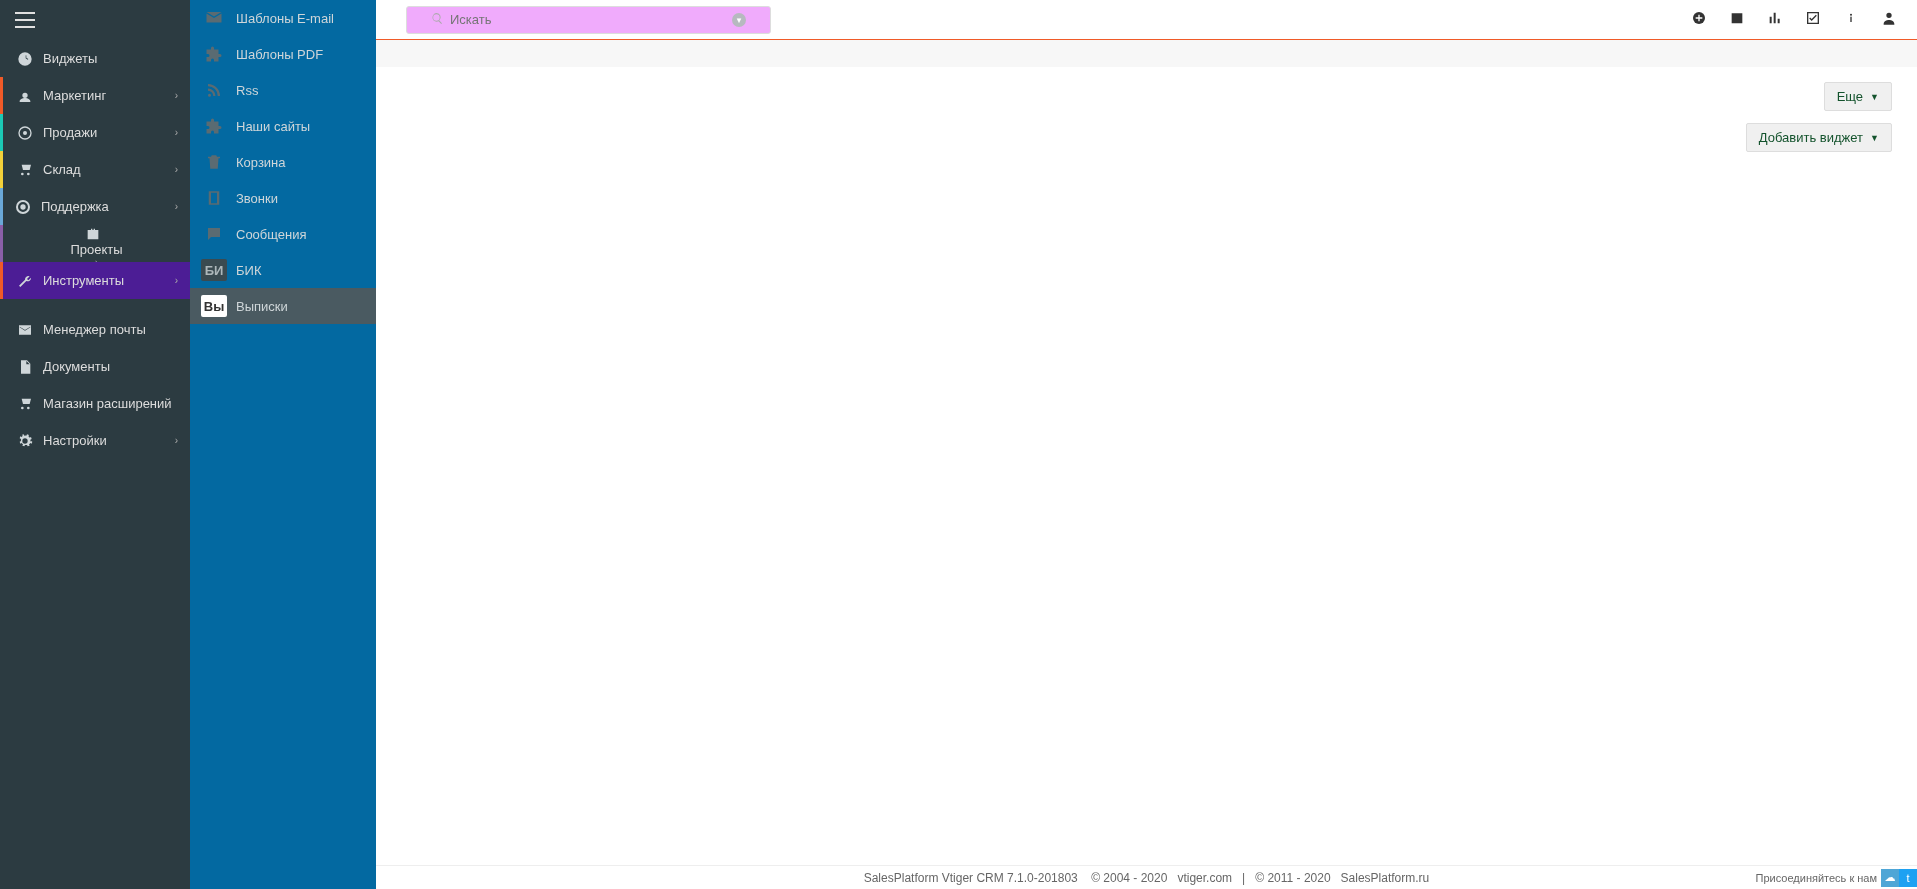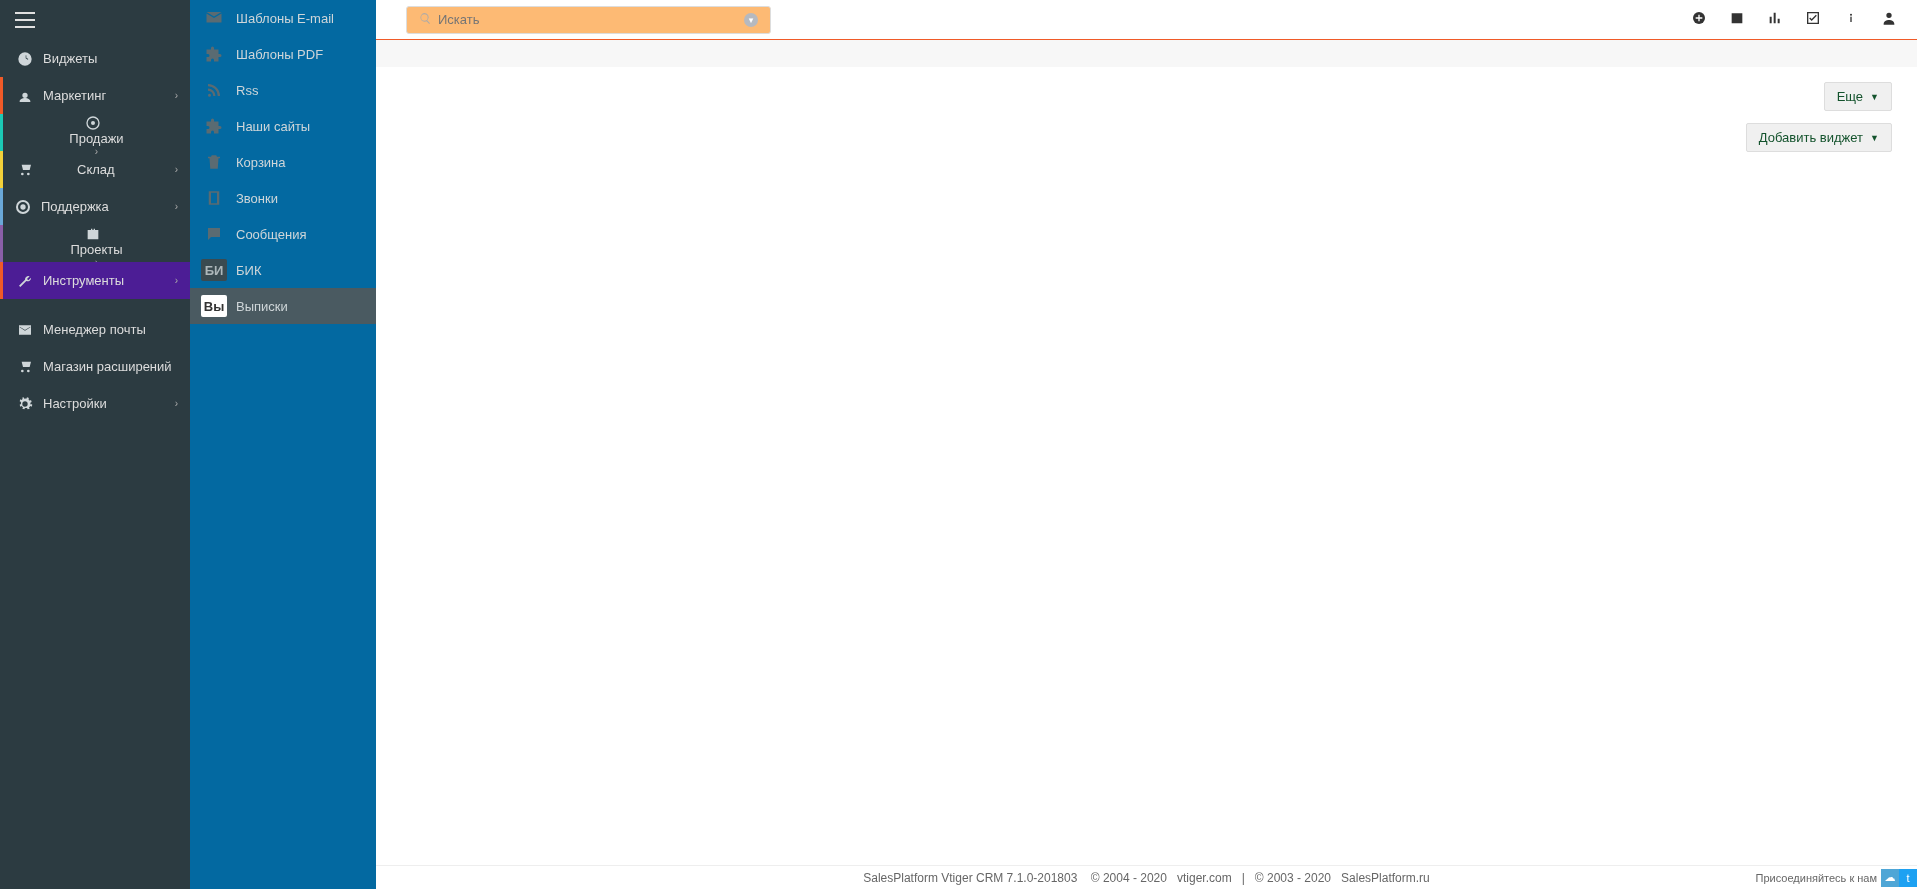--- a/index.html
+++ b/index.html
@@ -11,22 +11,22 @@
   .sidebar1 { width: 190px; background: #2c3b41; display: flex; flex-direction: column; flex-shrink:0;}
   .hamburger-wrap { height: 40px; display:flex; align-items:center; padding-left:15px;}
   .hamburger { width:20px; height:16px; display:flex; flex-direction:column; justify-content:space-between; cursor:pointer;}
   .hamburger span { display:block; height:2px; background:#e0e0e0; width:100%;}
   
   .sb1-item { height: 37px; display:flex; align-items:center; padding:0 12px; color:#ddd; cursor:pointer; position:relative; border-left:3px solid transparent;}
   .sb1-item .icon { width:20px; text-align:center; margin-right:8px; font-size:14px;}
   .sb1-item .label { font-size:13px; flex:1;}
   .sb1-item .chev { font-size:10px; color:#aaa;}
   .sb1-item.marketing { border-left-color:#f05a28;}
-  .sb1-item.sales { border-left-color:#1cc9b5;flex-direction:column;}
-  .sb1-item.inventory { border-left-color:#f3d13a;gap:34px;}
+  .sb1-item.sales { border-left-color:#1cc9b5;}
+  .sb1-item.inventory { border-left-color:#f3d13a;}
   .sb1-item.support { border-left-color:#6aa8d8;padding-left:10px;}
   .sb1-item.projects { border-left-color:#8a5fa8;flex-direction:column;}
   .sb1-item.tools.active { background:#4c1d95; border-left-color:#f05a28;}
   .sb1-item .icon svg { width:16px; height:16px; fill:#cfd6d9; vertical-align:middle;}
   .sb1-sep { height:12px;}
   .sb1-item.sub2 {}
   
   
   .sidebar2 { width: 186px; background:#0369a1; display:flex; flex-direction:column; flex-shrink:0;text-align:center;}
   .sb2-item { height:36px; display:flex; align-items:center; padding:0 10px; color:#cfd6d9; cursor:pointer;}
@@ -35,21 +35,21 @@
   .sb2-item.active { background:#4a5a61;}
   .sb2-badge { width:26px; height:22px; border-radius:2px; display:flex; align-items:center; justify-content:center; font-size:13px; font-weight:bold;}
   .sb2-badge.dark { background:#3a4a50; color:#adb7ba;}
   .sb2-badge.light { background:#fff; color:#333;}
   .sb2-label { font-size:13px;}
   
   
   .main { flex:1; display:flex; flex-direction:column; background:#fff; position:relative;}
   .topbar { height:39px; background:#fff; display:flex; align-items:center; padding:0 15px; position:relative;}
   .orange-line { height:1px; background:#f05a28; width: calc(100% - 376px); position: absolute; left:376px; top:39px;}
-  .search-wrap { margin-left:15px; width:365px; height:28px; border:1px solid #ddd; border-radius:3px; background:#fdba74; display:flex; align-items:center; padding:0 12px;}
+  .search-wrap { margin-left:15px; width:365px; height:28px; border:1px solid #ddd; border-radius:3px; background:#f0abfc; display:flex; align-items:center; padding:0 24px;}
   .search-wrap .sicon { color:#aaa; margin-right:6px;}
   .search-wrap input { border:none; outline:none; flex:1; font-size:13px; color:#555; background:transparent;}
   .search-wrap .circ { width:14px; height:14px; border-radius:50%; background:#b6b9bf; color:#fff; font-size:9px; display:flex; align-items:center; justify-content:center;}
   .topbar .spacer { flex:1;}
   .tb-icons { display:flex; gap:22px; align-items:center; padding-right:5px;}
   .tb-icons span { color:#333; cursor:pointer; font-size:15px;}
   .tb-icons svg{ width:16px; height:16px; fill:#333;}
   
   .subheader { height:28px; background:#f7f7f7; }
   
@@ -132,20 +132,26 @@
     </div>
     <div class="sb1-sep"></div>
     <div class="sb1-item sub2">
       <span class="icon"><svg viewBox="0 0 24 24">
             <path d="M3 5h18v14H3V5zm9 7L4 7v1l8 5 8-5V7l-8 5z"></path>
           </svg></span>
       <span class="label">Менеджер почты</span>
     </div>
     <div class="sb1-item sub2">
       <span class="icon"><svg viewBox="0 0 24 24">
+            <path d="M6 2h9l5 5v15H6V2zm8 1v5h5"></path>
+          </svg></span>
+      <span class="label">Документы</span>
+    </div>
+    <div class="sb1-item sub2">
+      <span class="icon"><svg viewBox="0 0 24 24">
             <path d="M7 4h14l-2 8H9L7 4zm1 12a2 2 0 100 4 2 2 0 000-4zm9 0a2 2 0 100 4 2 2 0 000-4z"></path>
           </svg></span>
       <span class="label">Магазин расширений</span>
     </div>
     <div class="sb1-item sub2">
       <span class="icon"><svg viewBox="0 0 24 24">
             <path d="M12 8a4 4 0 100 8 4 4 0 000-8zm9 4l2 1-1 3-2-1a8 8 0 01-2 2l1 2-3 1-1-2a8 8 0 01-3 0l-1 2-3-1 1-2a8 8 0 01-2-2l-2 1-1-3 2-1a8 8 0 010-3l-2-1 1-3 2 1a8 8 0 012-2L7 3l3-1 1 2a8 8 0 013 0l1-2 3 1-1 2a8 8 0 012 2l2-1 1 3-2 1a8 8 0 010 3z"></path>
           </svg></span>
       <span class="label">Настройки</span>
       <span class="chev">›</span>
@@ -275,21 +281,21 @@
   <div class="orange-line"></div>
 
   <div class="footer">
     <div class="fmain">
       <span>SalesPlatform Vtiger CRM 7.1.0-201803</span>
       &nbsp;&nbsp;
       <span>© 2004 - 2020</span>
       &nbsp;
       <a href="#">vtiger.com</a>
       &nbsp;&nbsp;<span>|</span>&nbsp;&nbsp;
-      <span>© 2003 - 2020</span>
+      <span>© 2011 - 2020</span>
       &nbsp;
       <a href="#">SalesPlatform.ru</a>
     </div>
     <div class="join">Присоединяйтесь к нам</div>
     <div class="socials">
       <div class="soc c1">☁</div>
       <div class="soc c2">t</div>
     </div>
   </div>
 </div>

